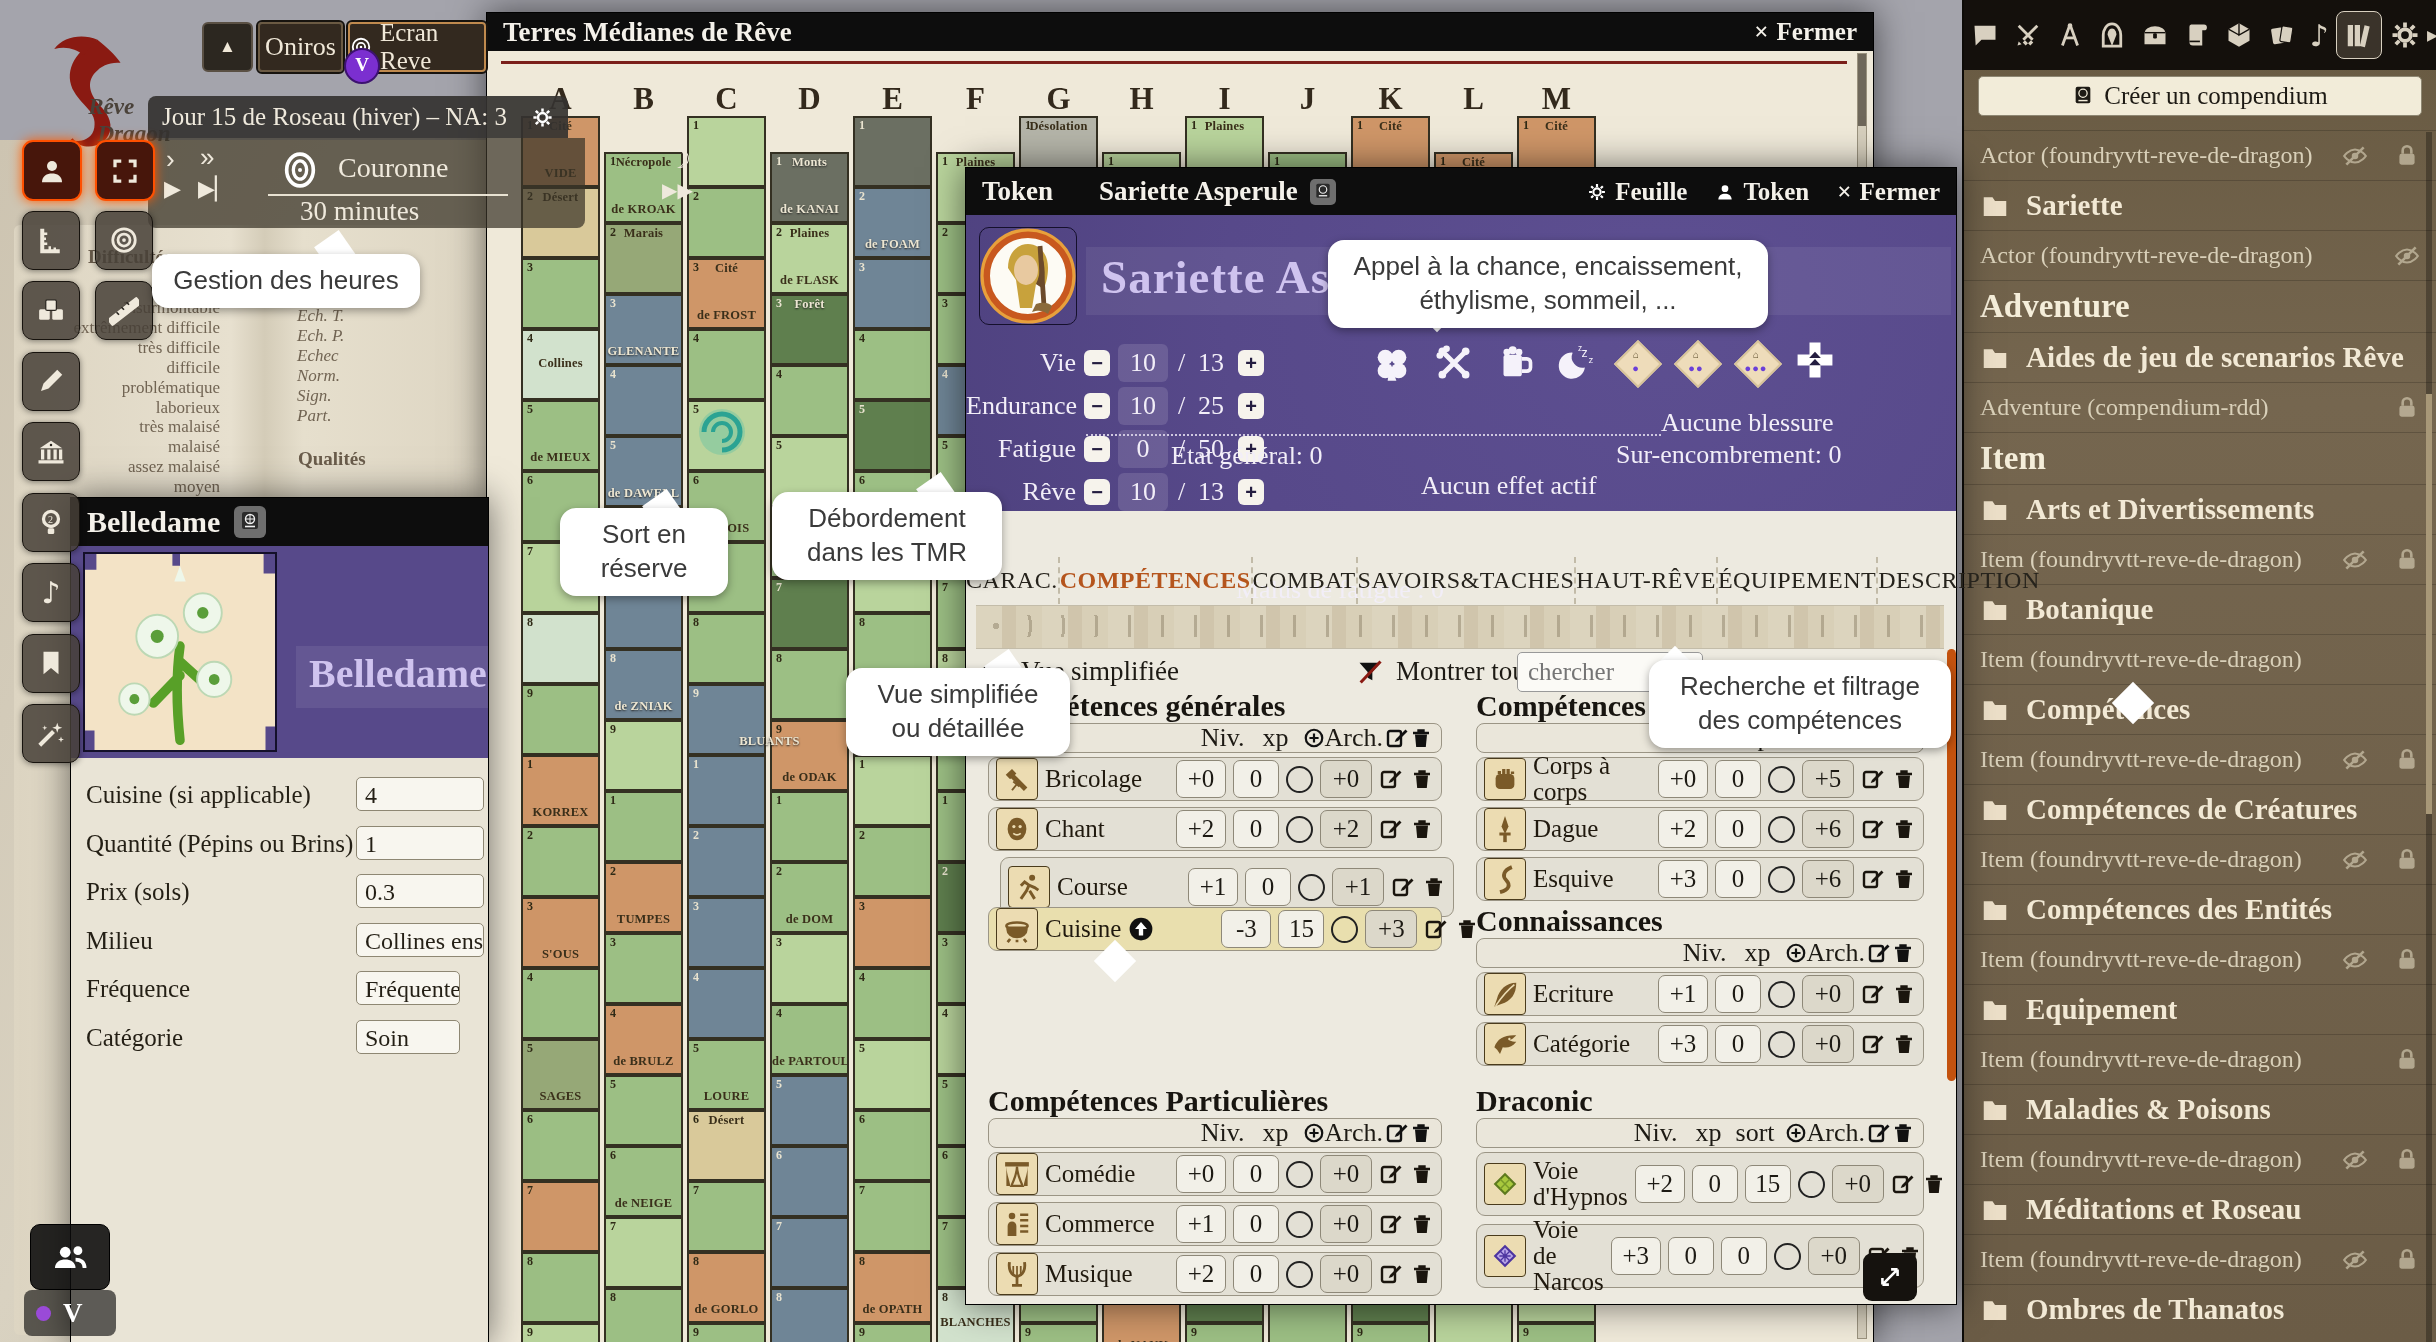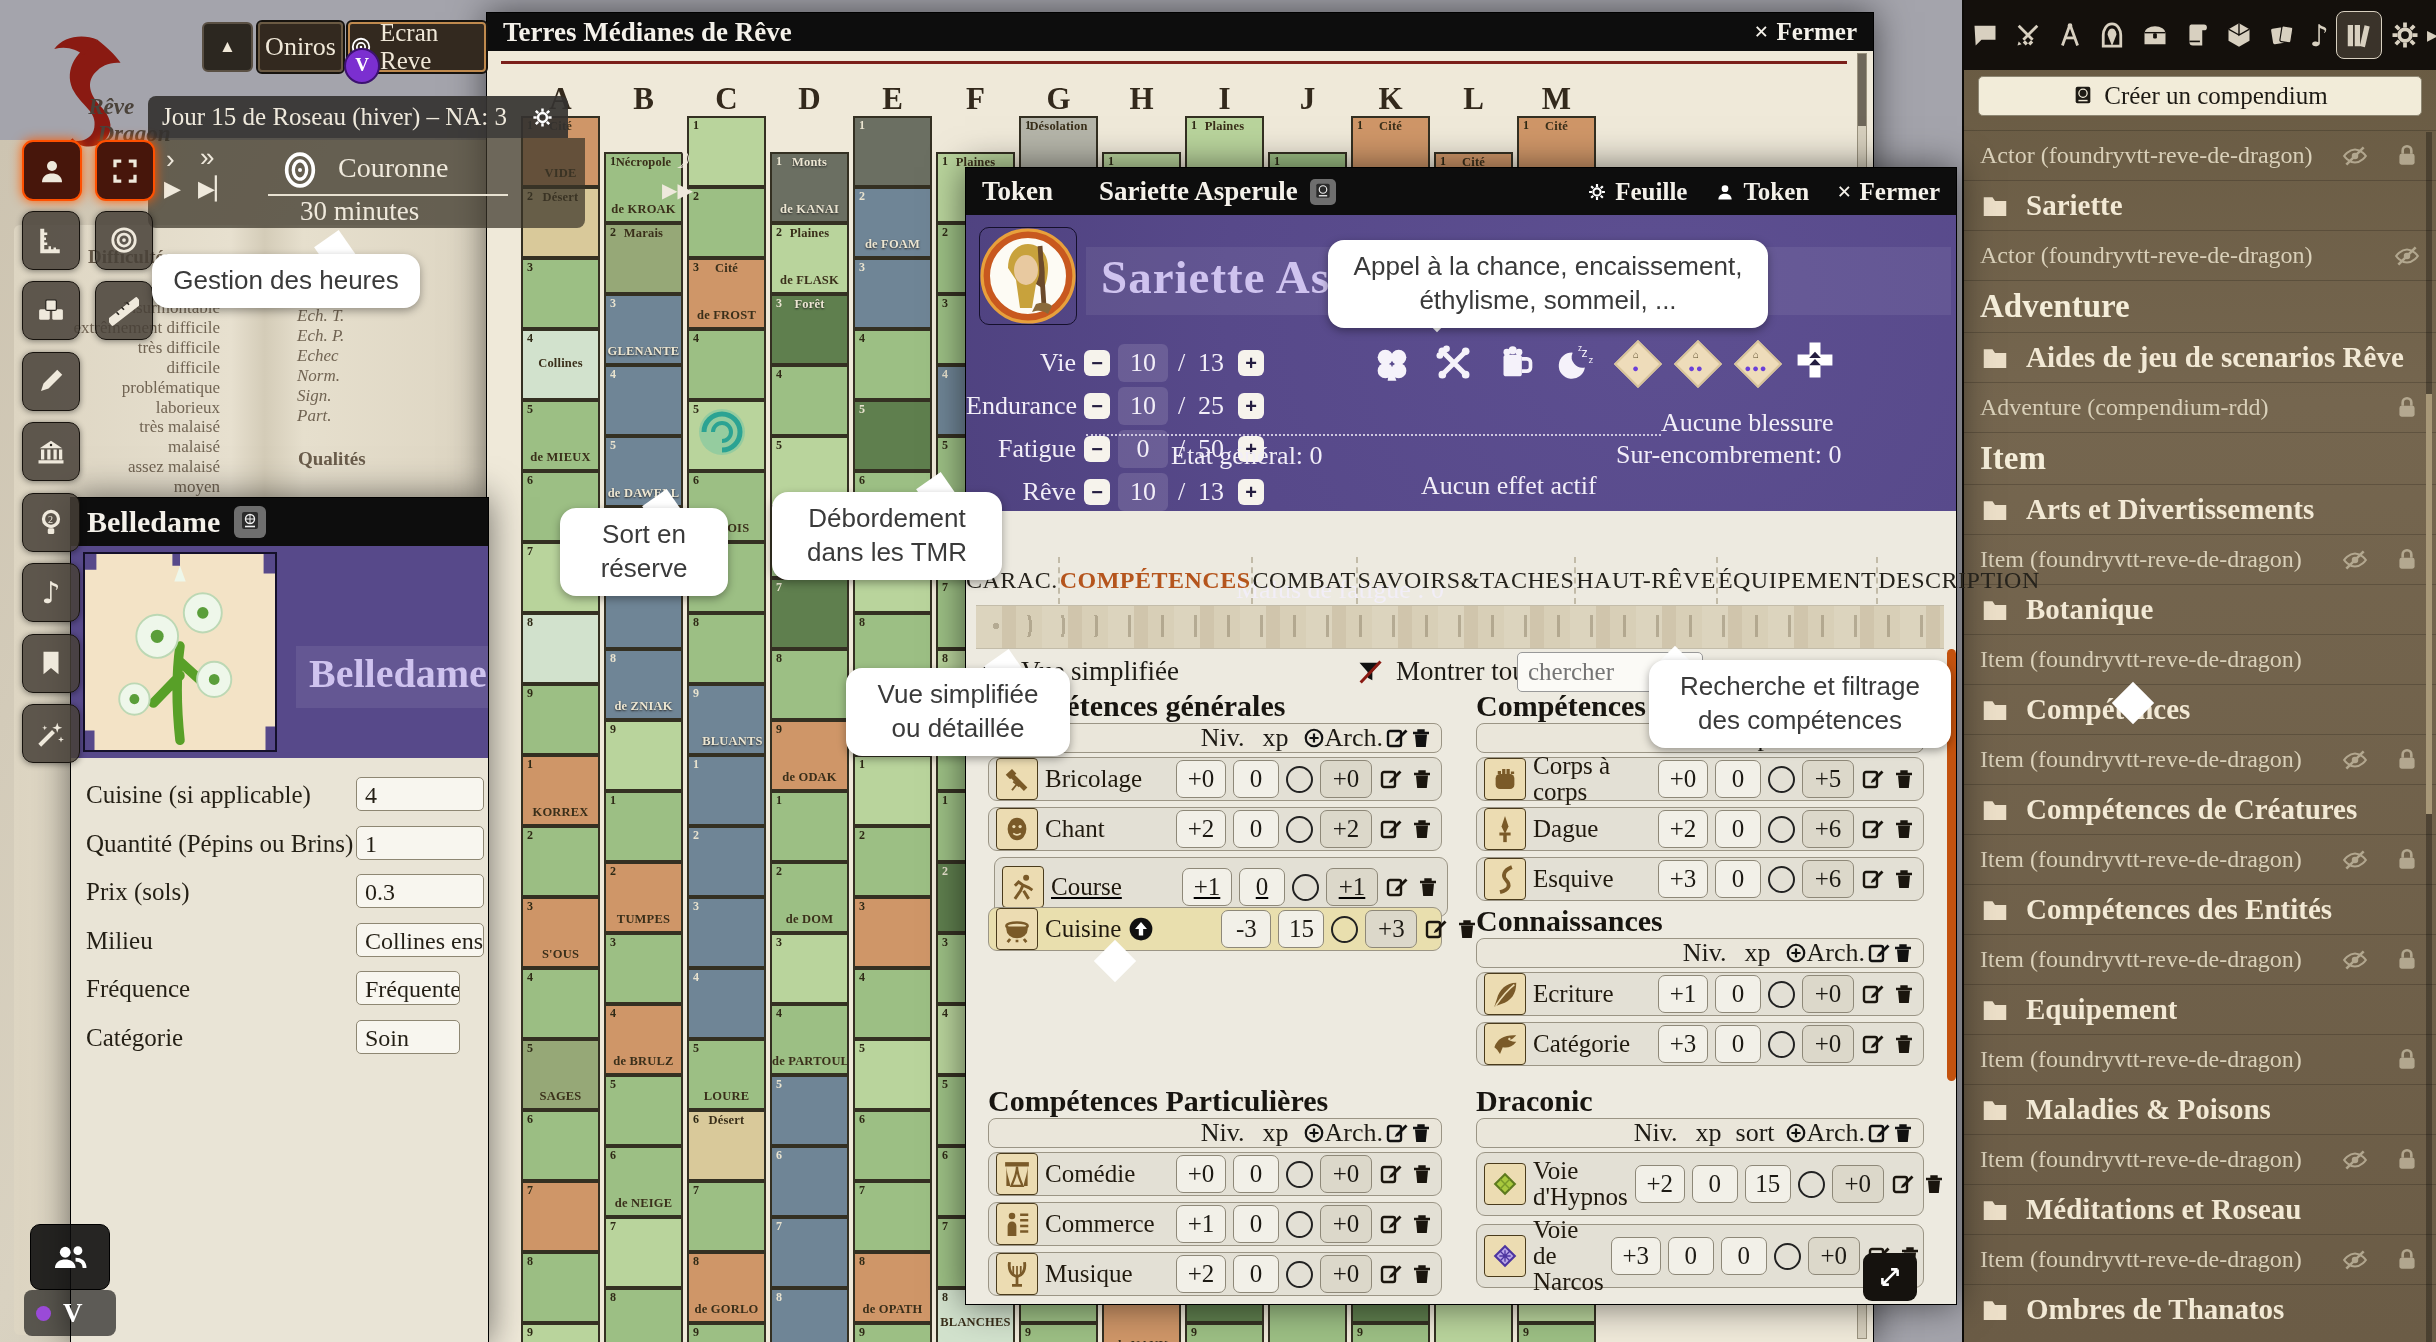--- a/index.html
+++ b/index.html
@@ -821,21 +821,21 @@
         <div class="celllab" style="left:105px;top:293px;width:75px;color:#ece6d2;text-shadow:0 1px 2px #222;">GLENANTE</div>
         <div class="celllab" style="left:105px;top:435px;width:75px;color:#ece6d2;text-shadow:0 1px 2px #222;">de DAWELL</div>
         <div class="celllab" style="left:105px;top:506px;width:75px;color:#ece6d2;text-shadow:0 1px 2px #222;">de TREMAIN</div>
         <div class="celllab" style="left:105px;top:648px;width:75px;color:#ece6d2;text-shadow:0 1px 2px #222;">de ZNIAK</div>
         <div class="celllab" style="left:105px;top:861px;width:75px;color:#3a2f1a;">TUMPES</div>
         <div class="celllab" style="left:105px;top:1003px;width:75px;color:#3a2f1a;">de BRULZ</div>
         <div class="celllab" style="left:105px;top:1145px;width:75px;color:#3a2f1a;">de NEIGE</div>
         <div class="celllab" style="left:188px;top:210px;width:75px;color:#3a2f1a;">Cité</div>
         <div class="celllab" style="left:188px;top:257px;width:75px;color:#3a2f1a;">de FROST</div>
         <div class="celllab" style="left:188px;top:470px;width:75px;color:#3a2f1a;">PAVOIS</div>
-        <div class="celllab" style="left:188px;top:683px;width:87px;color:#ece6d2;text-shadow:0 1px 2px #222;">BLUANTS</div>
+        <div class="celllab" style="left:188px;top:683px;width:87px;color:#ece6d2;text-shadow:0 1px 2px #222;padding-left:37px;">BLUANTS</div>
         <div class="celllab" style="left:188px;top:1038px;width:75px;color:#3a2f1a;">LOURE</div>
         <div class="celllab" style="left:188px;top:1062px;width:75px;color:#3a2f1a;">Désert</div>
         <div class="celllab" style="left:188px;top:1251px;width:75px;color:#3a2f1a;">de GORLO</div>
         <div class="celllab" style="left:271px;top:104px;width:75px;color:#ece6d2;text-shadow:0 1px 2px #222;">Monts</div>
         <div class="celllab" style="left:271px;top:151px;width:75px;color:#ece6d2;text-shadow:0 1px 2px #222;">de KANAI</div>
         <div class="celllab" style="left:271px;top:175px;width:75px;color:#3a2f1a;">Plaines</div>
         <div class="celllab" style="left:271px;top:222px;width:75px;color:#3a2f1a;">de FLASK</div>
         <div class="celllab" style="left:271px;top:246px;width:75px;color:#ece6d2;text-shadow:0 1px 2px #222;">Forêt</div>
         <div class="celllab" style="left:271px;top:719px;width:75px;color:#3a2f1a;">de ODAK</div>
         <div class="celllab" style="left:271px;top:861px;width:75px;color:#3a2f1a;">de DOM</div>
@@ -1330,21 +1330,21 @@
               <path d="M11 13l9.5-9.5 2 2L13 15l-3.3 1z" fill="currentColor"></path>
             </svg>
           </span>
           <span class="rowicon">
             <svg viewBox="0 0 24 24" width="24" height="24">
               <path d="M4 7h16M9.5 7V4.5h5V7" stroke="currentColor" stroke-width="2.4" fill="none"></path>
               <path d="M6 8.5l1.2 12.5h9.6L18 8.5z" fill="currentColor"></path>
             </svg>
           </span>
         </div>
-        <div class="skrow" style="left:28px;top:689px;width:454px;height:60px;text-decoration:underline;">
+        <div class="skrow" style="left:34px;top:689px;width:454px;height:60px;">
           <span class="sktile">
             <svg viewBox="0 0 24 24" width="30" height="30">
               <circle cx="14.5" cy="4.5" r="2.4" fill="currentColor"></circle>
               <path d="M5.5 21.5l4.5-6.5 2-4.5 4.5 2 3 2M12 10.5L8.5 8 5.5 11M12.5 15l4 6.5" stroke="currentColor" stroke-width="2.4" fill="none"></path>
             </svg>
           </span>
           <span class="skname">Course</span>
           <span class="skbox" style="width:48px;">+1</span>
           <span class="skbox" style="width:44px;">0</span>
           <span class="skcirc"></span>

